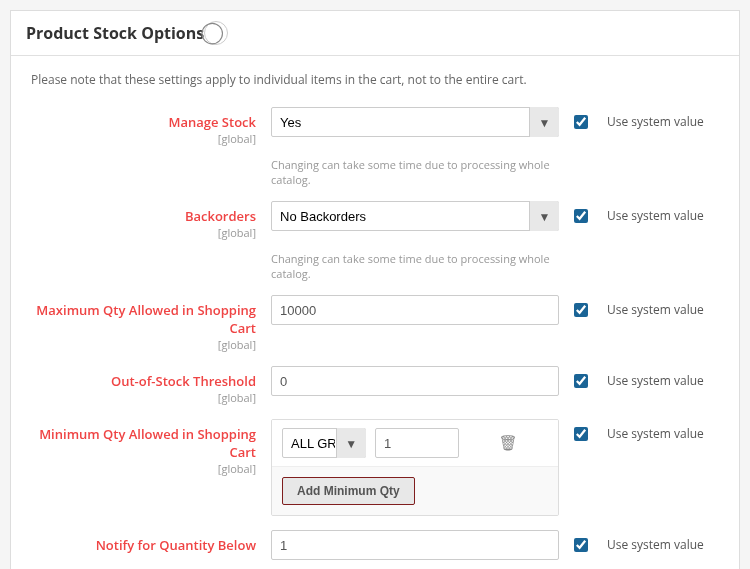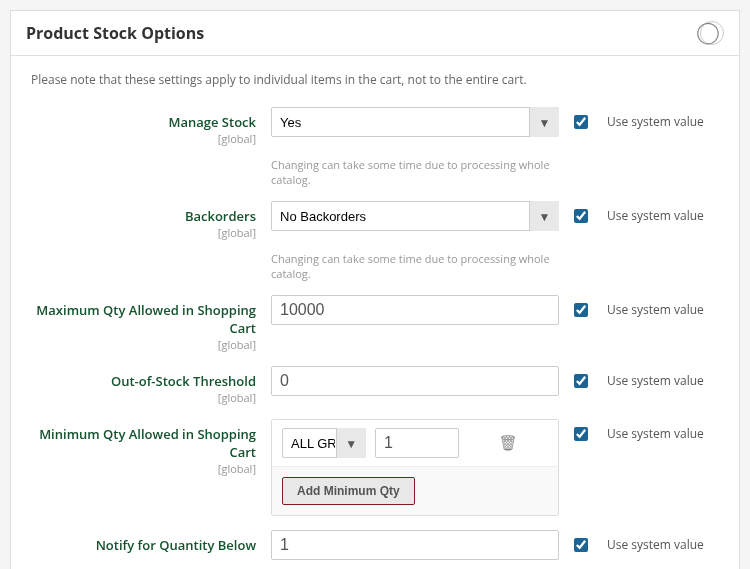--- a/index.html
+++ b/index.html
@@ -11,21 +11,20 @@
     }
     .panel {
       background: #fff;
       border: 1px solid #ddd;
       margin: 10px;
       padding: 0;
     }
     .panel-header {
       display: flex;
       align-items: center;
-      justify-content: space-between;
       padding: 10px 15px;
       border-bottom: 1px solid #e0e0e0;
     }
     .panel-title {
       font-size: 16px;
       font-weight: 700;
       color: #333;
     }
     .panel-toggle {
       cursor: pointer;
@@ -56,21 +55,21 @@
     .form-label-col {
       width: 240px;
       min-width: 240px;
       text-align: right;
       padding-right: 15px;
       padding-top: 6px;
     }
     .form-label {
       font-weight: 600;
       font-size: 13px;
-      color: #14532d;
+      color: #ef4444;
       display: block;
     }
     .form-label-sub {
       font-size: 11px;
       color: #999;
       font-weight: normal;
       display: block;
     }
     .form-field-col {
       flex: 1;
@@ -122,21 +121,21 @@
       pointer-events: none;
       font-size: 12px;
       color: #555;
     }
     input[type="text"] {
       width: 100%;
       height: 30px;
       border: 1px solid #ccc;
       border-radius: 2px;
       padding: 0 8px;
-      font-size: 16px;
+      font-size: 13px;
       color: #555;
       background: #fff;
     }
     .use-system-value {
       display: flex;
       align-items: center;
       gap: 19px;
       font-size: 12px;
       color: #555;
       white-space: nowrap;

